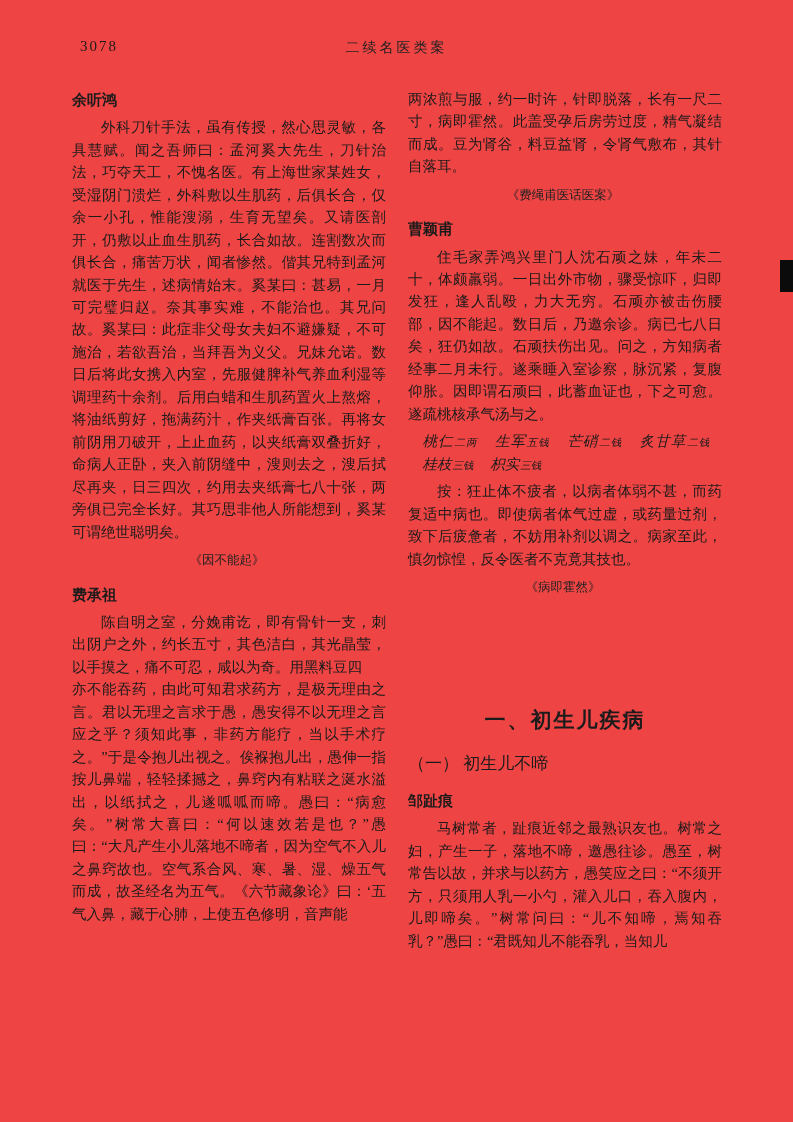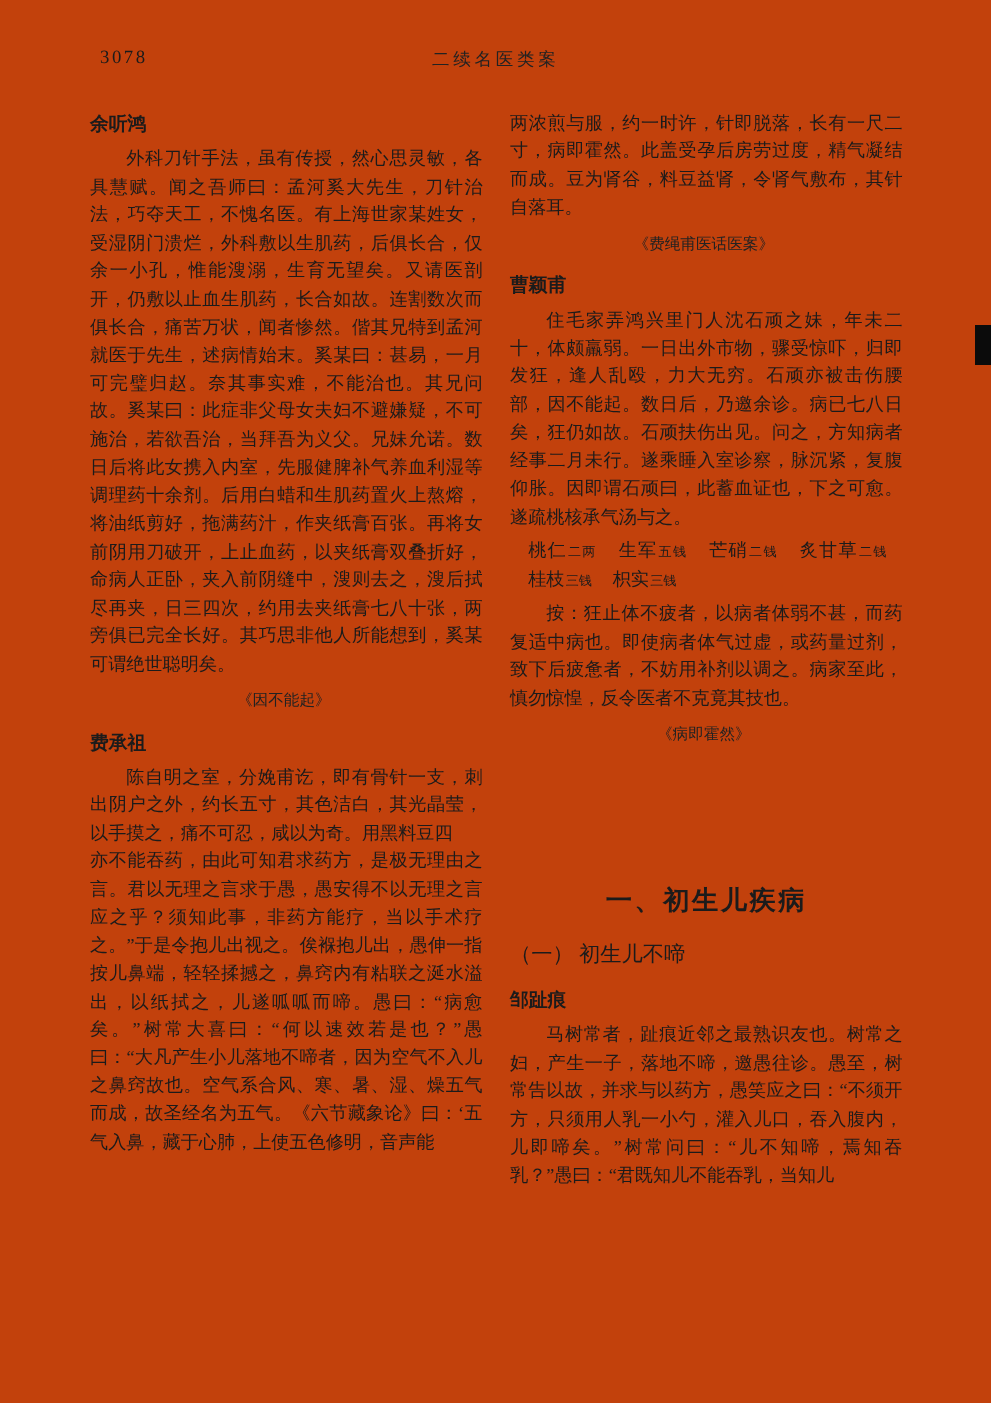--- a/index.html
+++ b/index.html
@@ -1,20 +1,20 @@
 <!DOCTYPE html>
 <html><head>
 <meta charset="utf-8">
 <style>
   * { margin:0; padding:0; box-sizing:border-box; }
   html,body { background:#ffffff; }
   body { font-family:"Liberation Serif","DejaVu Serif",serif; }
   .page {
     position:relative; width:793px; height:1122px; margin:0 auto;
-    background:#c2410c; color:#1b1b1b; overflow:hidden;
+    background:#ef4444; color:#1b1b1b; overflow:hidden;
   }
   .page-header { position:absolute; top:38px; left:72px; right:72px; height:20px; }
   .page-number { position:absolute; left:8px; top:0; font-size:15px; letter-spacing:2px; }
   .header-title { position:absolute; left:0; right:0; top:1px; text-align:center; font-size:14px; letter-spacing:3px; color:#222; }
   .content { position:absolute; top:88px; left:72px; width:650px; }
   .columns { display:flex; gap:22px; }
   .col { width:314px; font-size:14.5px; line-height:1.55; text-align:justify; }
   p.body { text-indent:0; }
   p.body.indent { text-indent:2em; }
   .author {
@@ -25,21 +25,21 @@
   .citation { text-align:center; font-size:12.5px; margin:8px 4px 2px 0; color:#222; }
   .big-heading {
     text-align:center; font-size:30px; font-weight:bold;
     letter-spacing:12px; text-indent:12px; margin:26px 0 8px;
   }
   .chapter {
     text-align:center; font-size:21px; font-weight:bold;
     letter-spacing:2px; margin:26px 0 14px;
   }
   .subsection { font-size:17px; font-weight:normal; margin:4px 0 12px; }
-  .rx { margin:5px 0; padding-left:1em; }
+  .rx { margin:5px 0; padding-left:1em;font-style:italic; }
   .rx-item { margin-right:13px; white-space:nowrap; }
   .dose { font-size:10.5px; vertical-align:baseline; margin-left:1px; }
   .edge-mark { position:absolute; right:0; top:260px; width:13px; height:32px; background:#0b0b0b; }
 </style>
 </head>
 <body>
 
 <div class="page">
 
   <header class="page-header">

